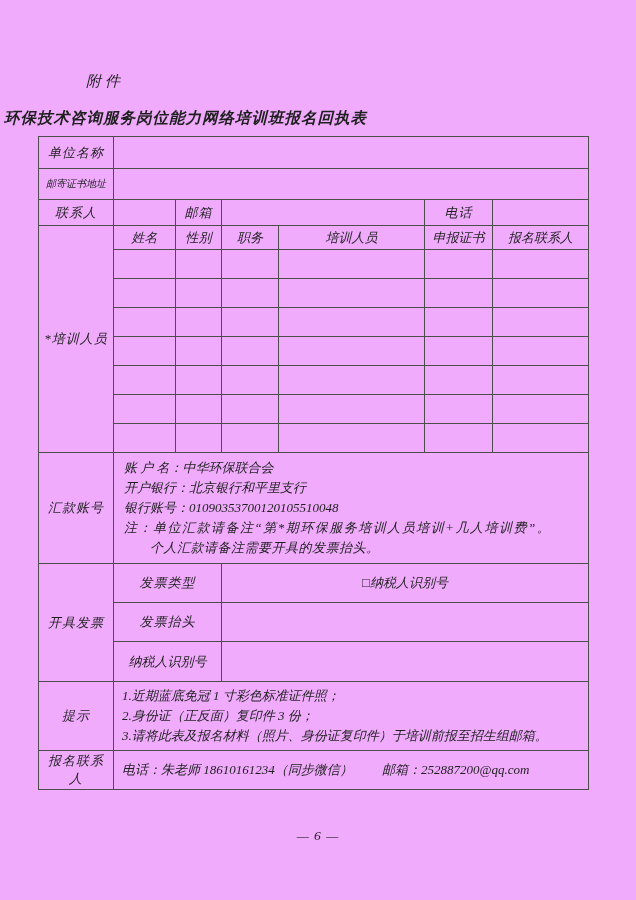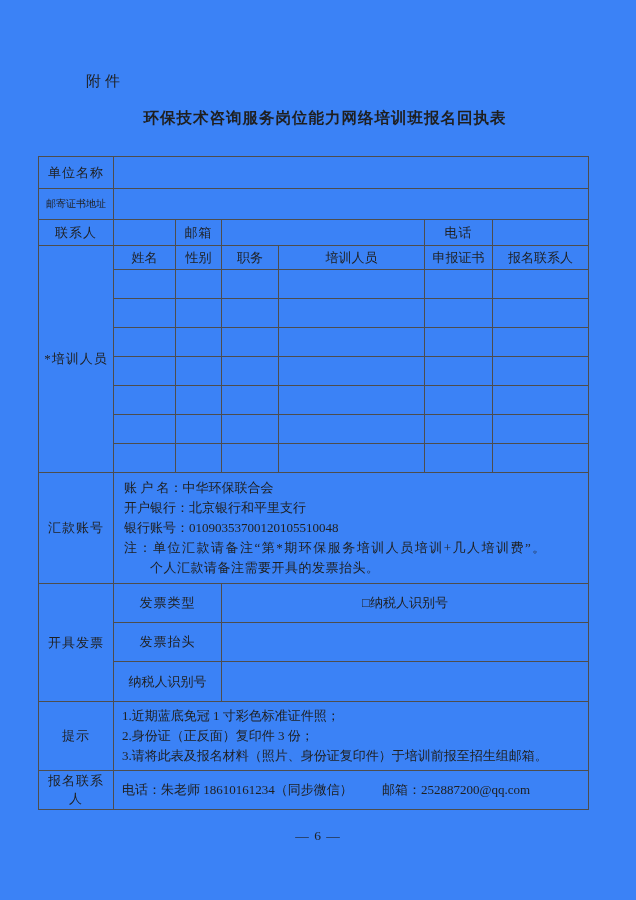--- a/index.html
+++ b/index.html
@@ -5,33 +5,33 @@
   html,body{margin:0;padding:0;}
   body{
     width:636px;height:900px;
     background:#ffffff;
     font-family:"Liberation Serif","DejaVu Serif",serif;
     color:#1f1f1f;
     position:relative;
   }
   .page{
     position:absolute;inset:0;
-    background:#3b82f6;
+    background:#f0abfc;
+    font-style:italic;
   }
   .attachment{
     position:absolute;top:72px;left:86px;
     font-size:15px;letter-spacing:4px;
   }
   .doc-title{
-    position:absolute;top:108px;left:14px;right:0;
-    text-align:center;
+    position:absolute;top:108px;left:4px;right:0;
     font-size:15.5px;font-weight:bold;letter-spacing:1px;
   }
   table.form{
-    position:absolute;top:156px;left:38px;
+    position:absolute;top:136px;left:38px;
     width:550px;
     border-collapse:collapse;
     table-layout:fixed;
     font-size:13px;
   }
   table.form td{
     border:1px solid #4d4d4d;
     padding:1px 3px;
     vertical-align:middle;
     overflow:hidden;

